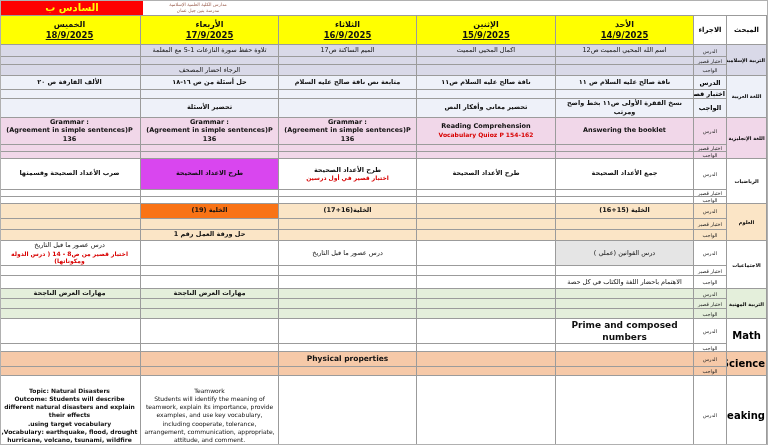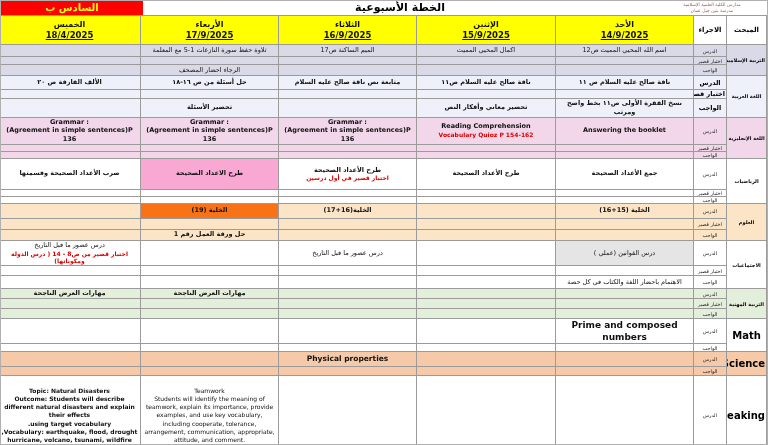--- a/index.html
+++ b/index.html
@@ -35,21 +35,20 @@
   .red-note.en { direction:ltr; }
   .sec-top td { border-top:1px solid #606060; }
 </style>
 </head>
 <body>
 
 <div id="page">
 
   <div id="topband">
     <div id="class-badge" style="background: rgb(254, 0, 0); color: rgb(255, 255, 0);">السادس ب</div>
-    <div id="main-title">الخطة الأسبوعية</div>
     <div id="school-block">
       <div>مدارس الكلية العلمية الإسلامية</div>
       <div>مدرسة بنين جبل عمان</div>
     </div>
   </div>
 
   <table>
     <colgroup>
       <col style="width:40px">
         <col style="width:33px">
@@ -74,21 +73,21 @@
         <th class="day-head" style="background: rgb(255, 255, 0);">
           <div class="day-name">الثلاثاء</div>
           <div class="day-date">16/9/2025</div>
         </th>
         <th class="day-head" style="background: rgb(255, 255, 0);">
           <div class="day-name">الأربعاء</div>
           <div class="day-date">17/9/2025</div>
         </th>
         <th class="day-head" style="background: rgb(255, 255, 0);">
           <div class="day-name">الخميس</div>
-          <div class="day-date">18/4/2025</div>
+          <div class="day-date">18/9/2025</div>
         </th>
       </tr>
     </thead>
     <tbody id="plan-body">
         <tr class="sec-top" style="height: 12px;">
           <td class="subject-cell" rowspan="3" style="background: rgb(217, 217, 232);">التربية الإسلامية</td>
           <td class="proc-cell" style="background: rgb(217, 217, 232);">الدرس</td>
           <td class="day-cell" style="background: rgb(217, 217, 232);">
             <div class="cell-inner">اسم الله المحيي المميت ص12</div>
           </td>
@@ -207,21 +206,21 @@
           <td class="day-cell" style="background: rgb(255, 255, 255);">
             <div class="cell-inner b">جمع الأعداد الصحيحة</div>
           </td>
           <td class="day-cell" style="background: rgb(255, 255, 255);">
             <div class="cell-inner b">طرح الأعداد الصحيحة</div>
           </td>
           <td class="day-cell" style="background: rgb(255, 255, 255);">
             <div class="cell-inner b">طرح الأعداد الصحيحة</div>
             <div class="red-note" style="color: rgb(216, 0, 0);">اختبار قصير في أول درسين</div>
           </td>
-          <td class="day-cell" style="background: #f9a8d4; margin-left: 48px;">
+          <td class="day-cell" style="background: #d946ef; margin-left: 48px;">
             <div class="cell-inner b">طرح الاعداد الصحيحة</div>
           </td>
           <td class="day-cell" style="background: rgb(255, 255, 255);">
             <div class="cell-inner b">ضرب الأعداد الصحيحة وقسمتها</div>
           </td>
         </tr>
         <tr style="height: 6px;">
           <td class="proc-cell" style="background: rgb(255, 255, 255);">اختبار قصير</td>
           <td class="day-cell" style="background: rgb(255, 255, 255);"></td>
           <td class="day-cell" style="background: rgb(255, 255, 255);"></td>

